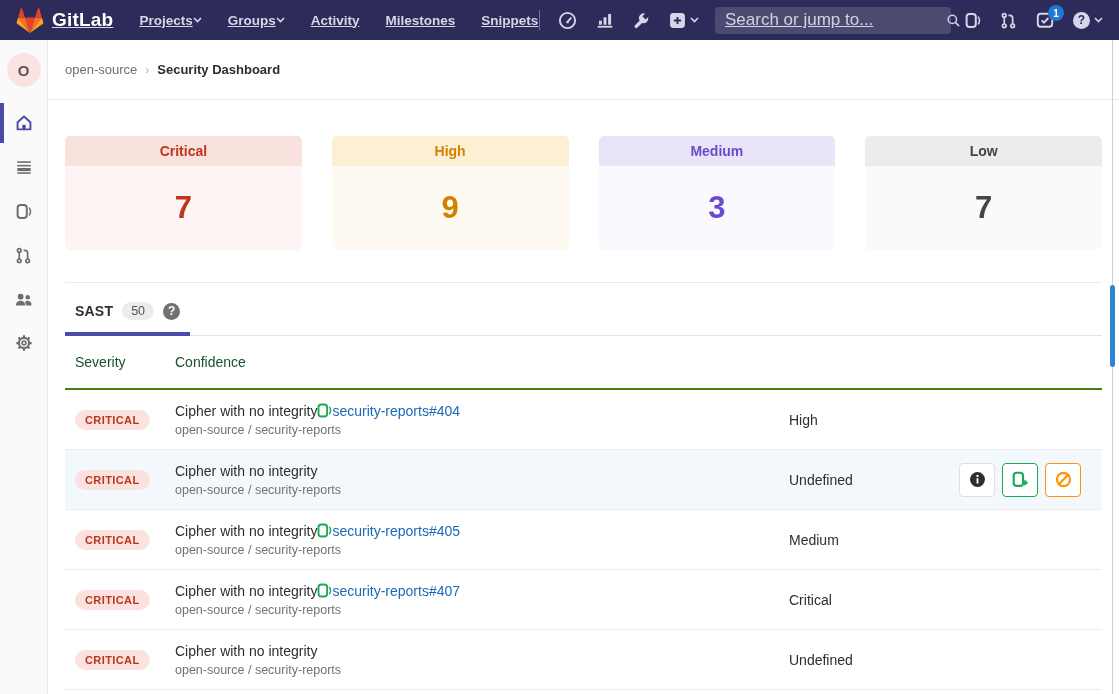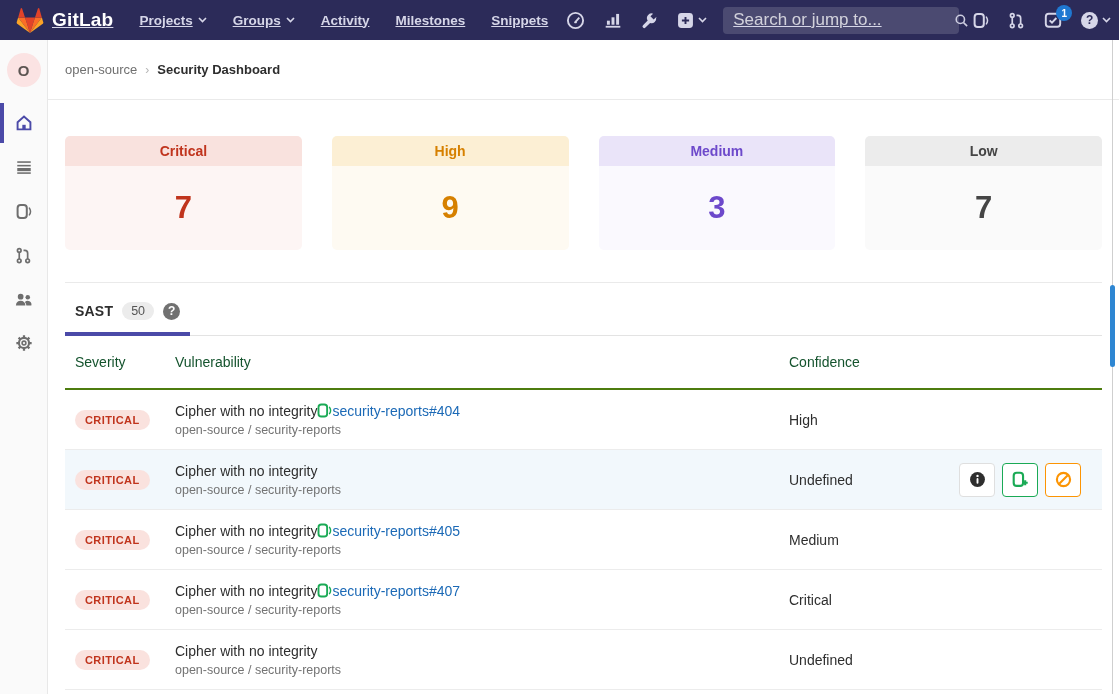--- a/index.html
+++ b/index.html
@@ -6,21 +6,21 @@
   html,body { width:1119px; height:694px; overflow:hidden; background:#fff;
     font-family:"Liberation Sans","DejaVu Sans",sans-serif; }
 
   
   .navbar { height:40px; background:#2c2b59; display:flex; align-items:center;
     padding:0 16px; color:#d6d6e8; position:relative;text-decoration:underline; }
   .logo { display:flex; align-items:center; gap:8px; margin-right:26px; cursor:pointer;}
   .logo-text { color:#fff; font-size:19px; font-weight:600; letter-spacing:.2px;}
   .nav-links { display:flex; align-items:center; gap:26px; }
   .nav-link { font-size:13.5px; font-weight:600; color:#d6d6e8; cursor:pointer;
-    display:flex; align-items:center; gap:5px; white-space:nowrap;}
+    display:flex; align-items:center; white-space:nowrap;}
   .nav-divider { width:1px; height:20px; background:rgba(255,255,255,.35); margin:0 4px 0 auto;}
   .nbicons { display:flex; align-items:center; gap:19px; margin-left:14px;}
   .nbicon { display:flex; align-items:center; gap:4px; cursor:pointer; position:relative;}
   .search-box { margin-left:16px; width:236px; height:27px; background:rgba(255,255,255,.15);
     border-radius:4px; display:flex; align-items:center; padding:0 10px; }
   .search-box input { flex:1; background:transparent; border:none; outline:none;
     color:#fff; font-size:17px; font-family:inherit;}
   .search-box input::placeholder { color:rgba(255,255,255,.75); }
   .todo-badge { position:absolute; top:-6px; right:-10px; background:#1f78d1; color:#fff;
     min-width:16px; height:16px; border-radius:8px; font-size:10px; font-weight:700;
@@ -329,21 +329,20 @@
     <div class="tabs">
       <div class="tab active">
         <span class="tab-label">SAST</span>
         <span class="tab-count">50</span>
         <span class="tab-help">?</span>
       </div>
     </div>
 
     <div class="thead">
       <span>Severity</span>
-      <span>Vulnerability</span>
       <span>Confidence</span>
     </div>
 
     <div class="vrow">
       <div class="cell"><span class="badge-critical">CRITICAL</span></div>
       <div class="cell">
         <div class="vtitle">
           <span>Cipher with no integrity</span>
           <span>
             <svg width="15" height="15" viewBox="0 0 16 16" fill="none" stroke="#1aaa55">

